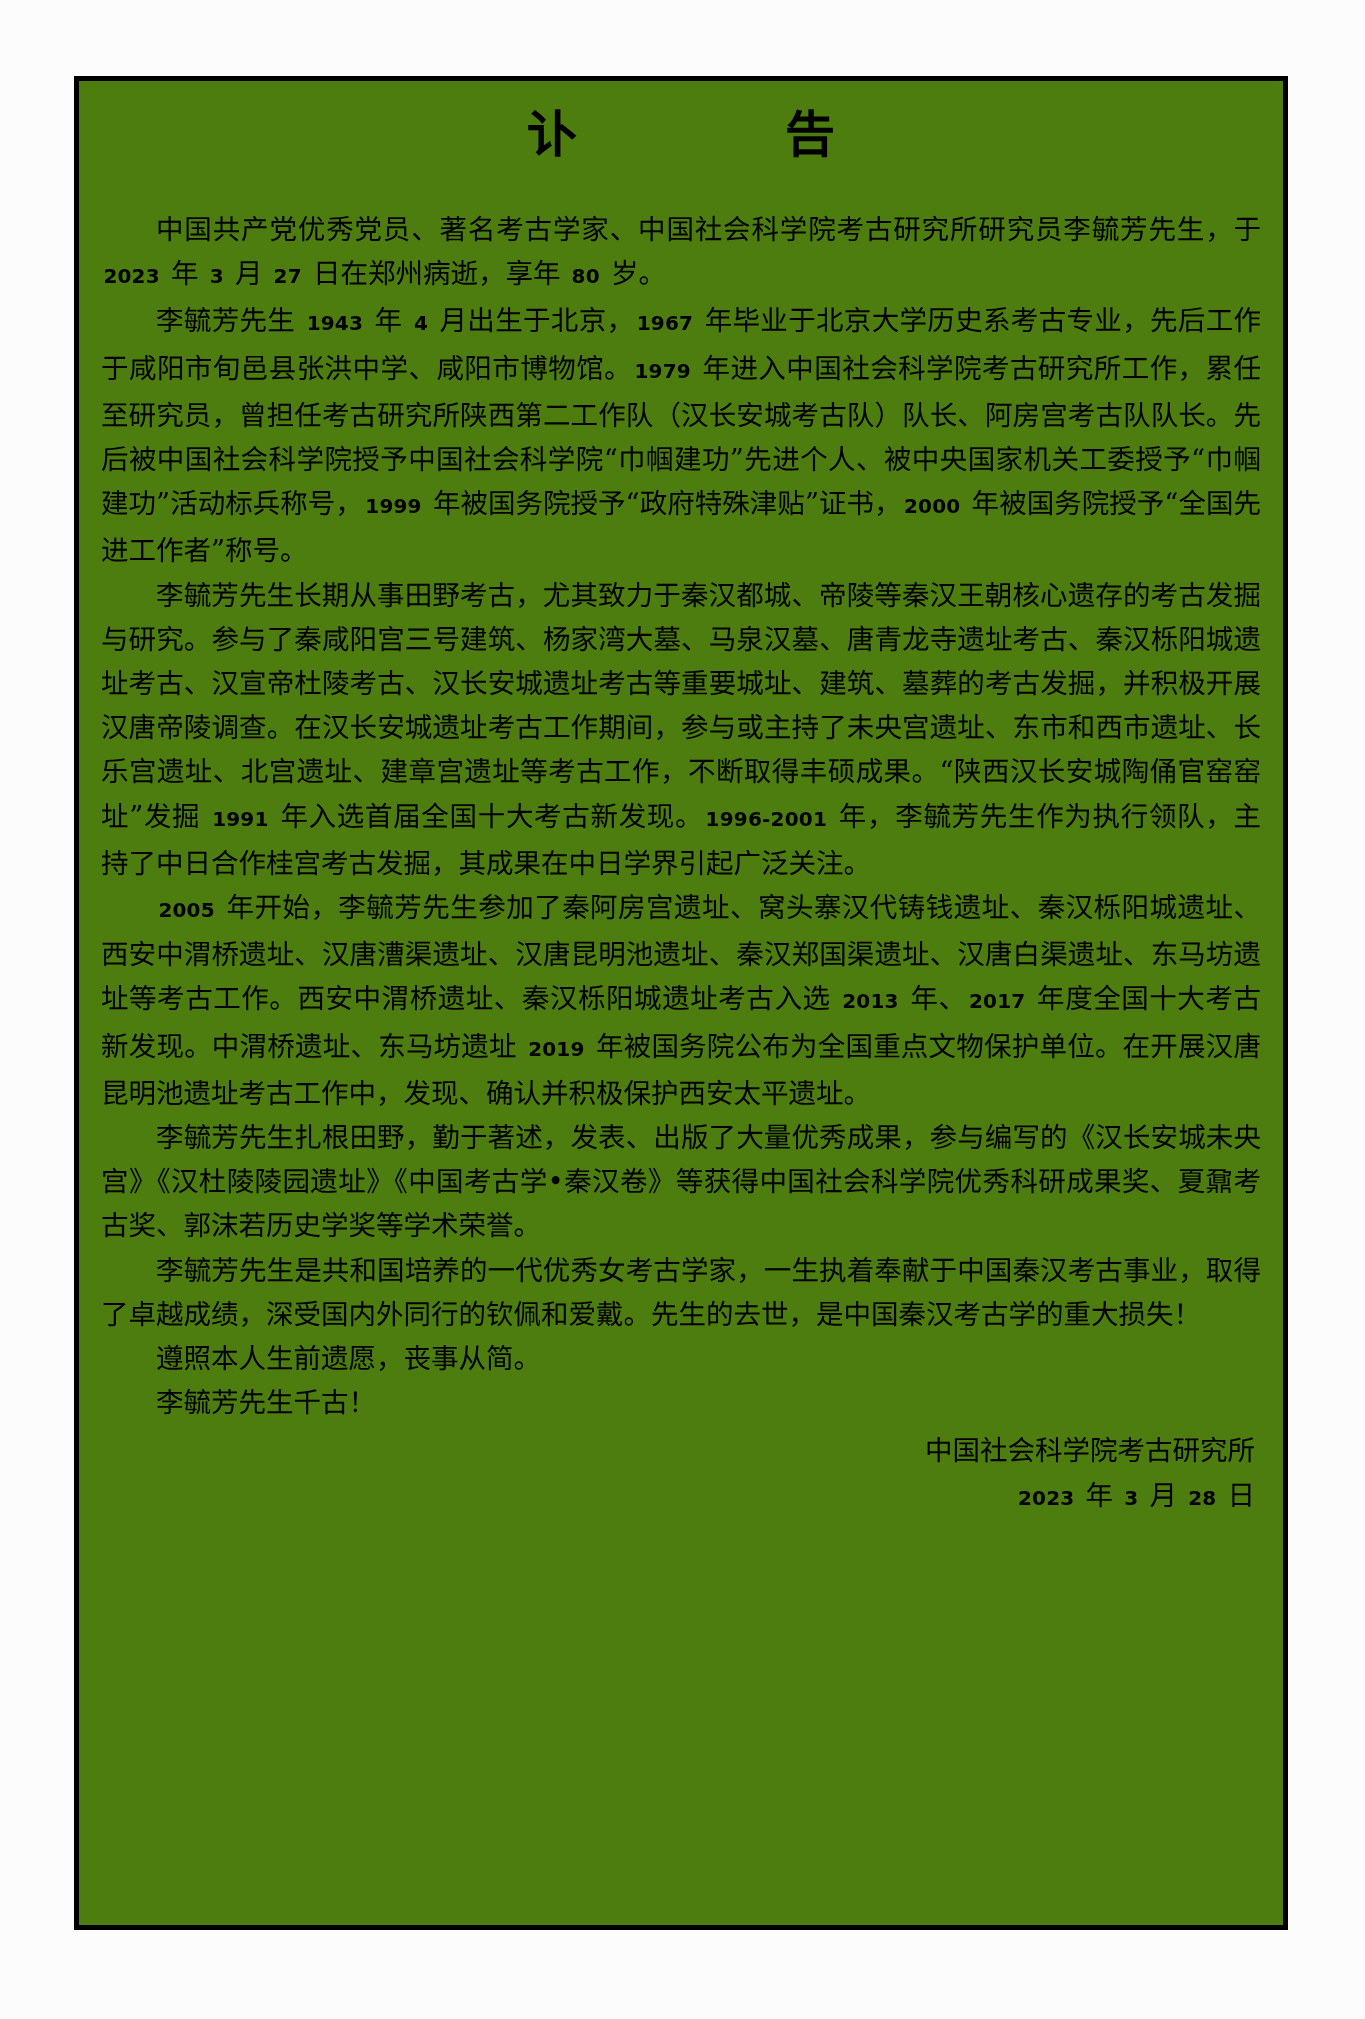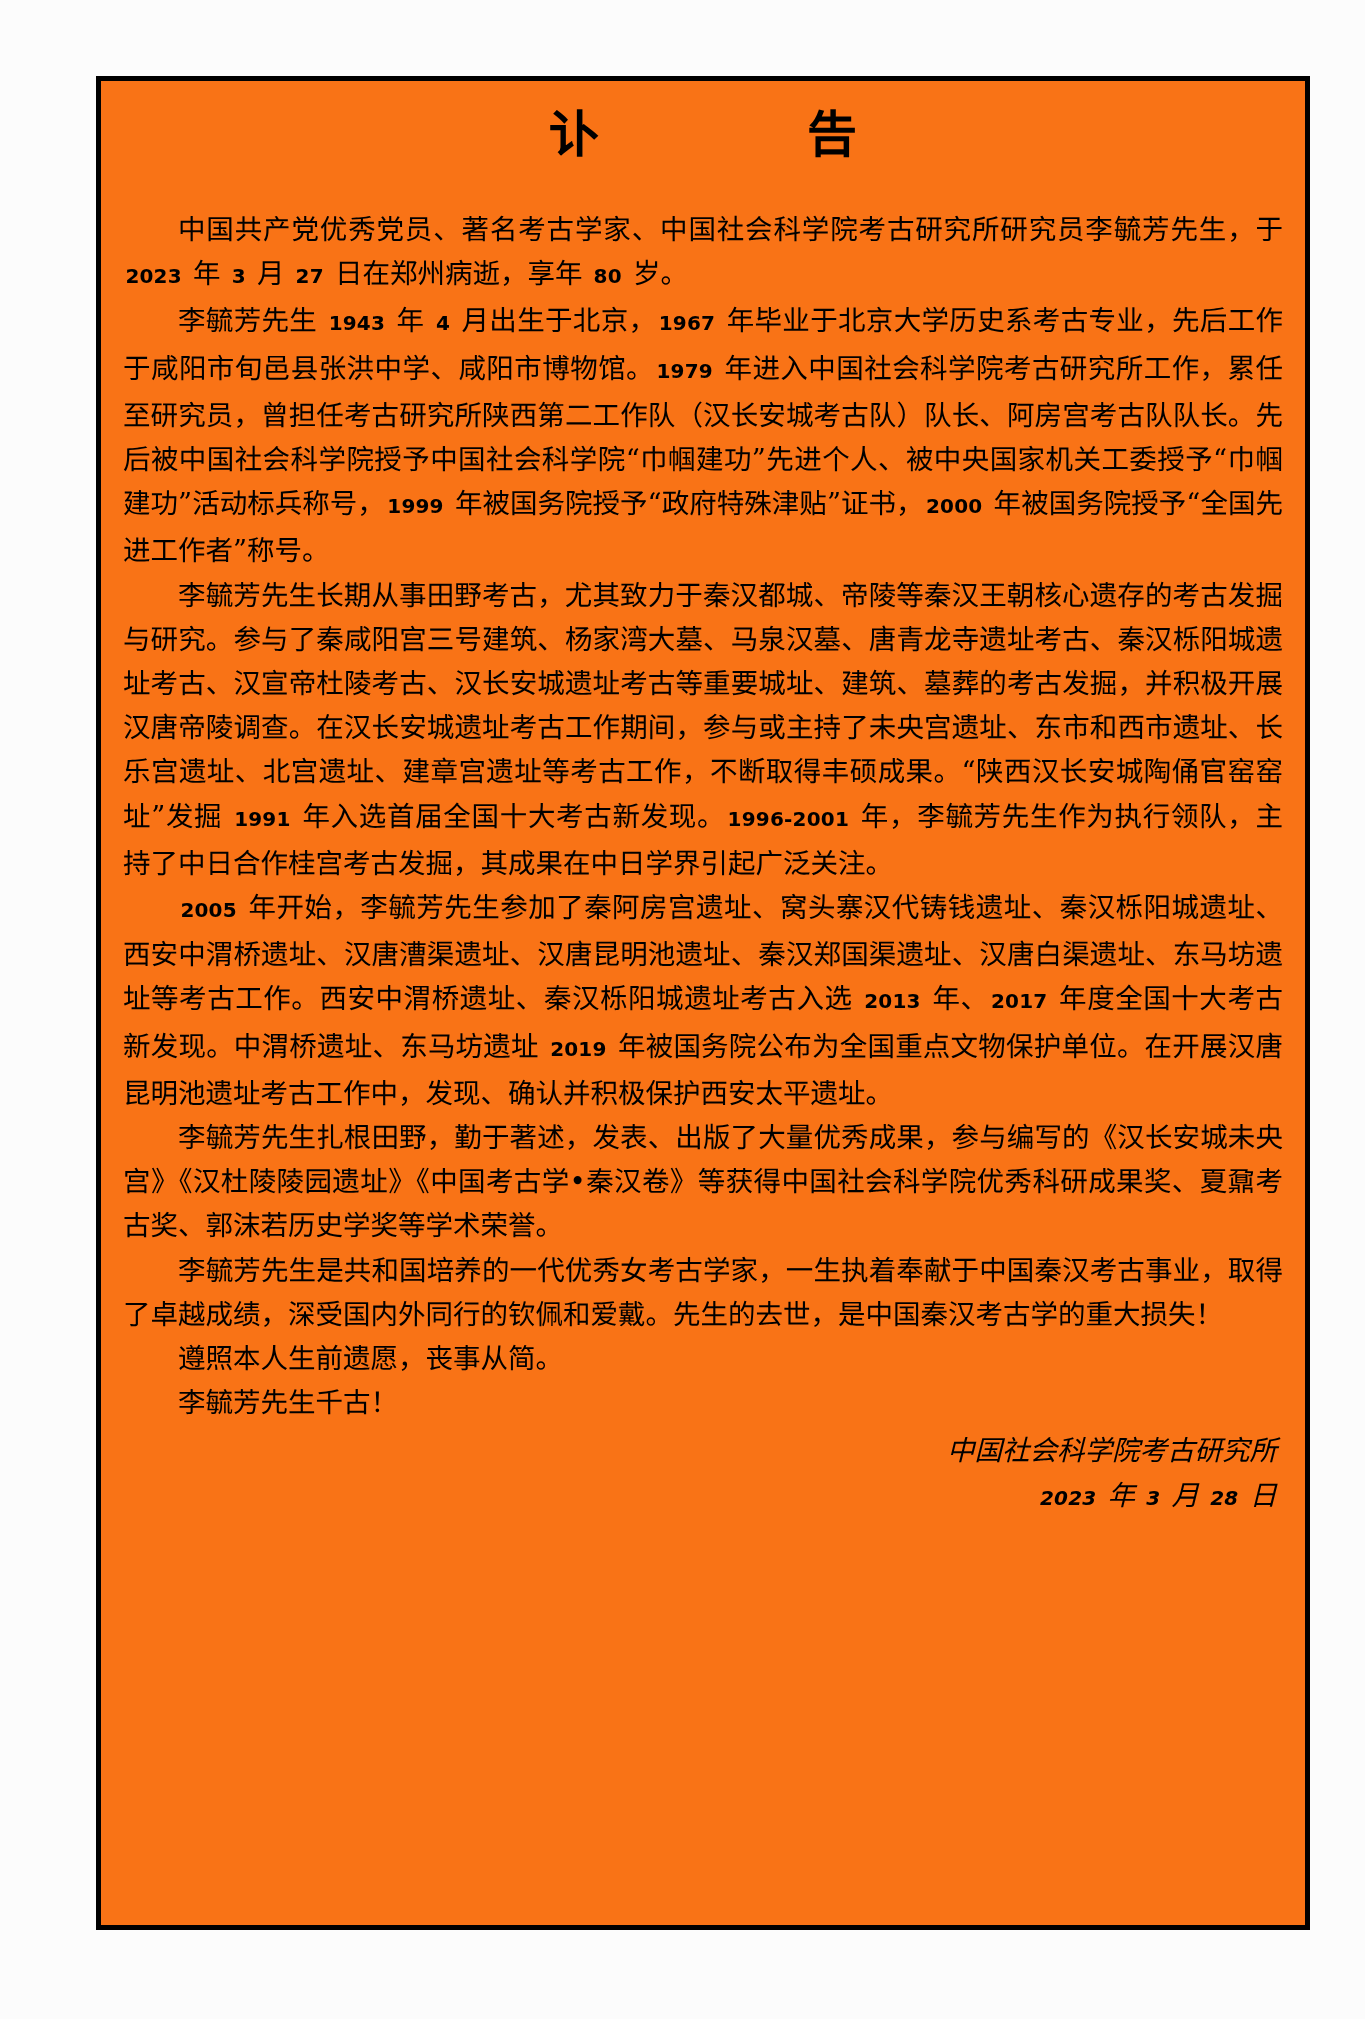--- a/index.html
+++ b/index.html
@@ -16,23 +16,22 @@
     overflow: hidden;
   }
 
   .page {
     position: absolute;
     left: 74px;
     top: 76px;
     width: 1214px;
     height: 1854px;
     border: 5px solid #000000;
-    background: #f97316;
+    background: #4d7c0f;
     box-sizing: border-box;
-    margin-left: 22px;
   }
 
   .inner {
     position: absolute;
     left: 0;
     top: 0;
     right: 0;
     bottom: 0;
     padding: 0 22px;
     box-sizing: border-box;
@@ -71,21 +70,20 @@
   .sig-block {
     margin-top: 4px;
     font-size: 27.5px;
     line-height: 44.2px;
     color: #000;
   }
   .sig-block p {
     margin: 0;
     text-align: right;
     padding-right: 6px;
-    font-style: italic;
   }
 
   
   .num {
     font-family: "DejaVu Sans", "Liberation Sans", sans-serif;
     font-size: 20px;
     font-weight: 600;
     letter-spacing: 0.01em;
     padding: 0 0.12em;
   }

